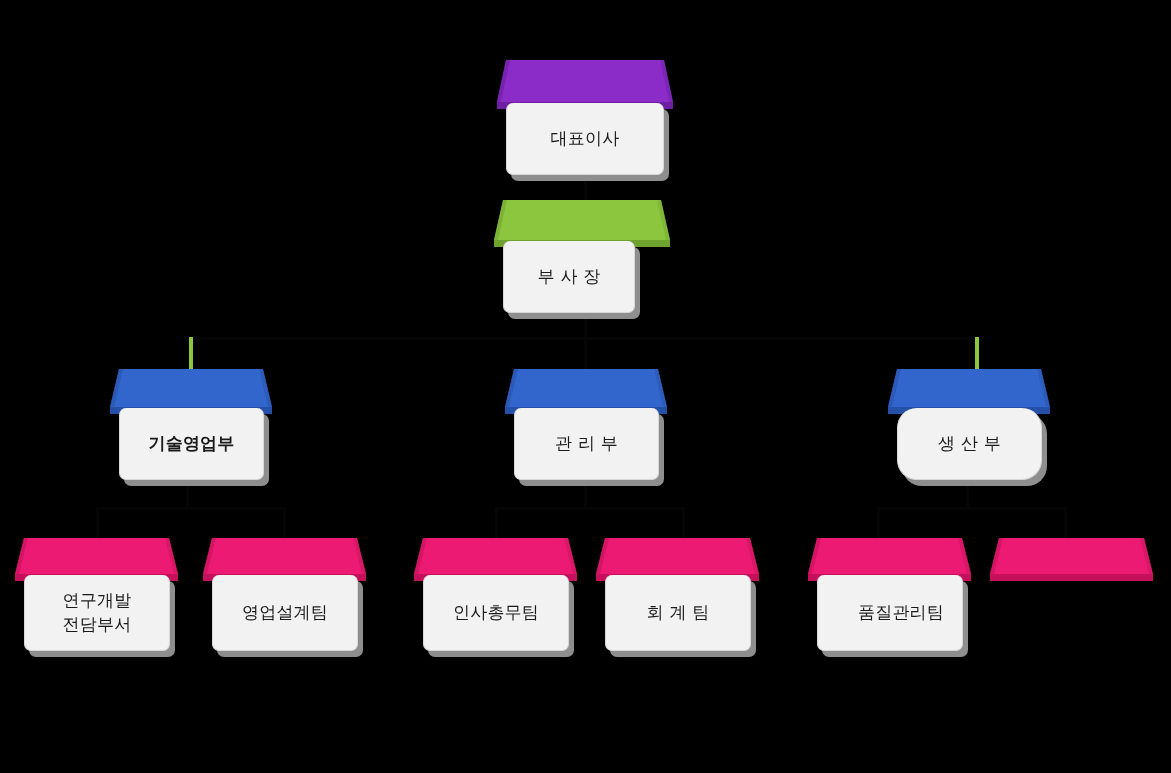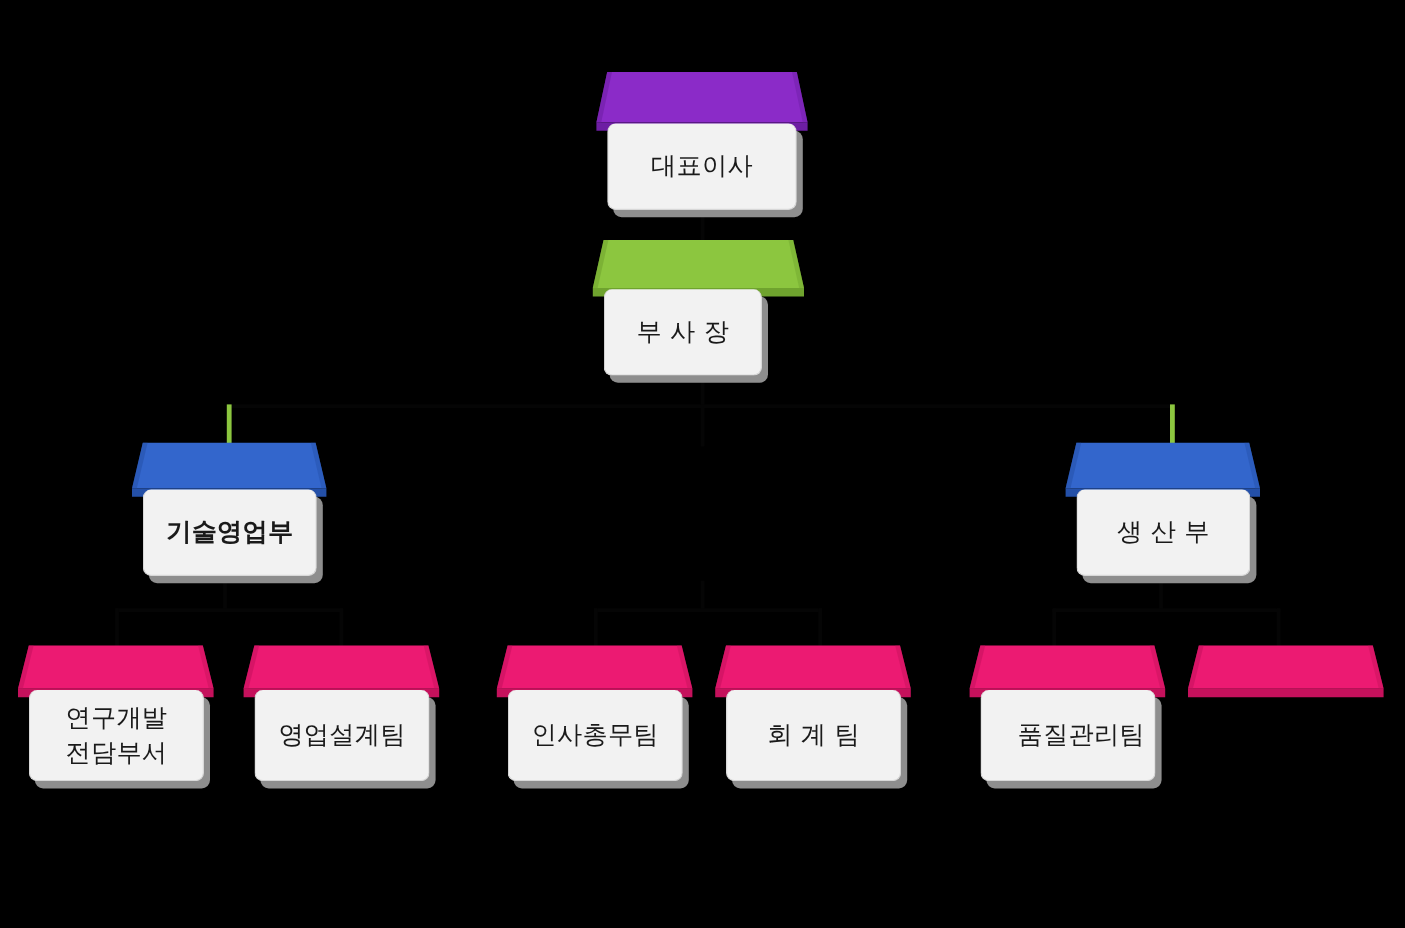--- a/index.html
+++ b/index.html
@@ -59,21 +59,21 @@
     box-shadow: 5px 6px 0 0 rgba(150,150,150,0.95);
     border: 1px solid #D8D8D8;
     border-top: none;
     display: flex;
     align-items: center;
     justify-content: center;
     box-sizing: border-box;
   }
   .node .label {
     color: #1A1A1A;
-    font-size: 21px;
+    font-size: 17px;
     line-height: 1.38;
     text-align: center;
     white-space: pre-line;
     letter-spacing: 0.2px;
     user-select: none;
   }
 </style>
 </head>
 <body>
 
@@ -128,30 +128,43 @@
           <polygon points="9,0 153,0 162,38 0,38" fill="#3366CC"></polygon>
           <polygon points="0,38 162,38 162,45 0,45" fill="#2450A8"></polygon>
           <polygon points="9,0 13,0 4,38 0,38" fill="#2450A8" opacity="0.55"></polygon>
           <polygon points="149,0 153,0 162,38 158,38" fill="#2450A8" opacity="0.45"></polygon>
         </svg>
       </div>
       <div class="body" style="width: 145px; height: 72px; left: 9px; top: 39px; font-weight: bold;">
         <div class="label">기술영업부</div>
       </div>
     </div>
-    <div class="node" style="left: 888px; top: 369px; width: 162px; height: 110px;">
+    <div class="node" style="left: 505px; top: 369px; width: 162px; height: 110px;">
       <div class="cap">
         <svg width="162" height="45" viewBox="0 0 162 45">
           <polygon points="9,0 153,0 162,38 0,38" fill="#3366CC"></polygon>
           <polygon points="0,38 162,38 162,45 0,45" fill="#2450A8"></polygon>
           <polygon points="9,0 13,0 4,38 0,38" fill="#2450A8" opacity="0.55"></polygon>
           <polygon points="149,0 153,0 162,38 158,38" fill="#2450A8" opacity="0.45"></polygon>
         </svg>
       </div>
       <div class="body" style="width: 145px; height: 72px; left: 9px; top: 39px;">
+        <div class="label">관 리 부</div>
+      </div>
+    </div>
+    <div class="node" style="left: 888px; top: 369px; width: 162px; height: 110px;">
+      <div class="cap">
+        <svg width="162" height="45" viewBox="0 0 162 45">
+          <polygon points="9,0 153,0 162,38 0,38" fill="#3366CC"></polygon>
+          <polygon points="0,38 162,38 162,45 0,45" fill="#2450A8"></polygon>
+          <polygon points="9,0 13,0 4,38 0,38" fill="#2450A8" opacity="0.55"></polygon>
+          <polygon points="149,0 153,0 162,38 158,38" fill="#2450A8" opacity="0.45"></polygon>
+        </svg>
+      </div>
+      <div class="body" style="width: 145px; height: 72px; left: 9px; top: 39px; border-radius: 20px;">
         <div class="label">생 산 부</div>
       </div>
     </div>
     <div class="node" style="left: 15px; top: 538px; width: 163px; height: 112px;">
       <div class="cap">
         <svg width="163" height="43" viewBox="0 0 163 43">
           <polygon points="9,0 154,0 163,36 0,36" fill="#EC1A72"></polygon>
           <polygon points="0,36 163,36 163,43 0,43" fill="#C5115C"></polygon>
           <polygon points="9,0 13,0 4,36 0,36" fill="#C5115C" opacity="0.55"></polygon>
           <polygon points="150,0 154,0 163,36 159,36" fill="#C5115C" opacity="0.45"></polygon>

